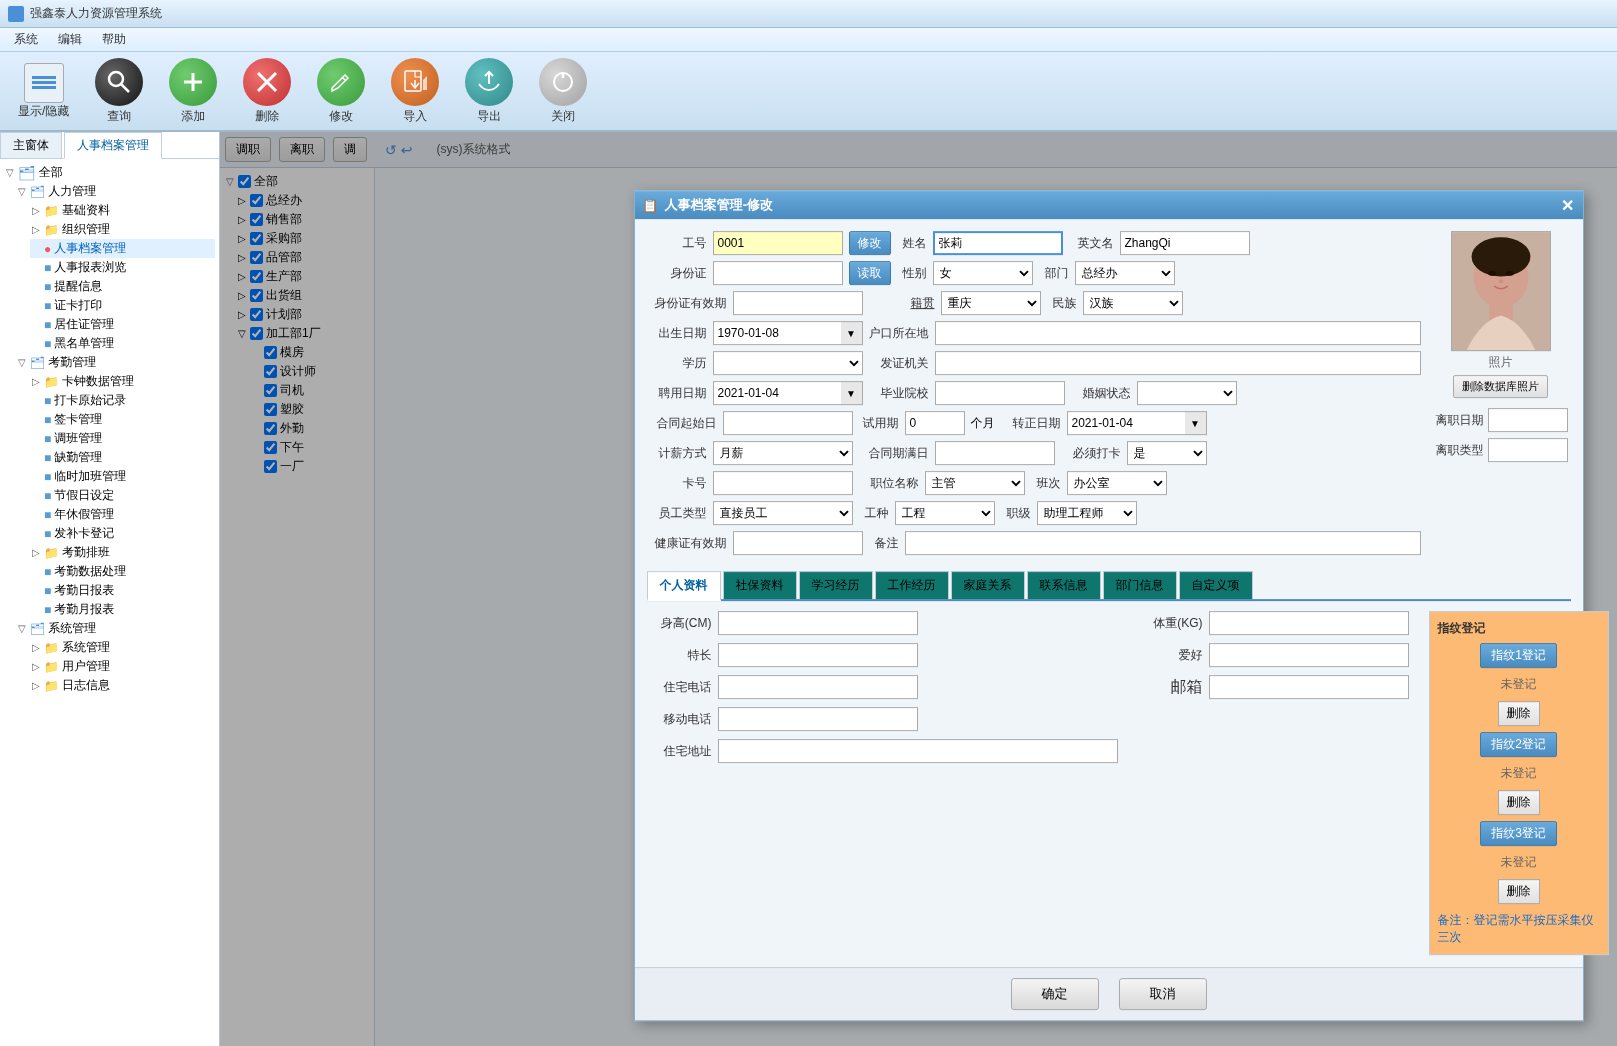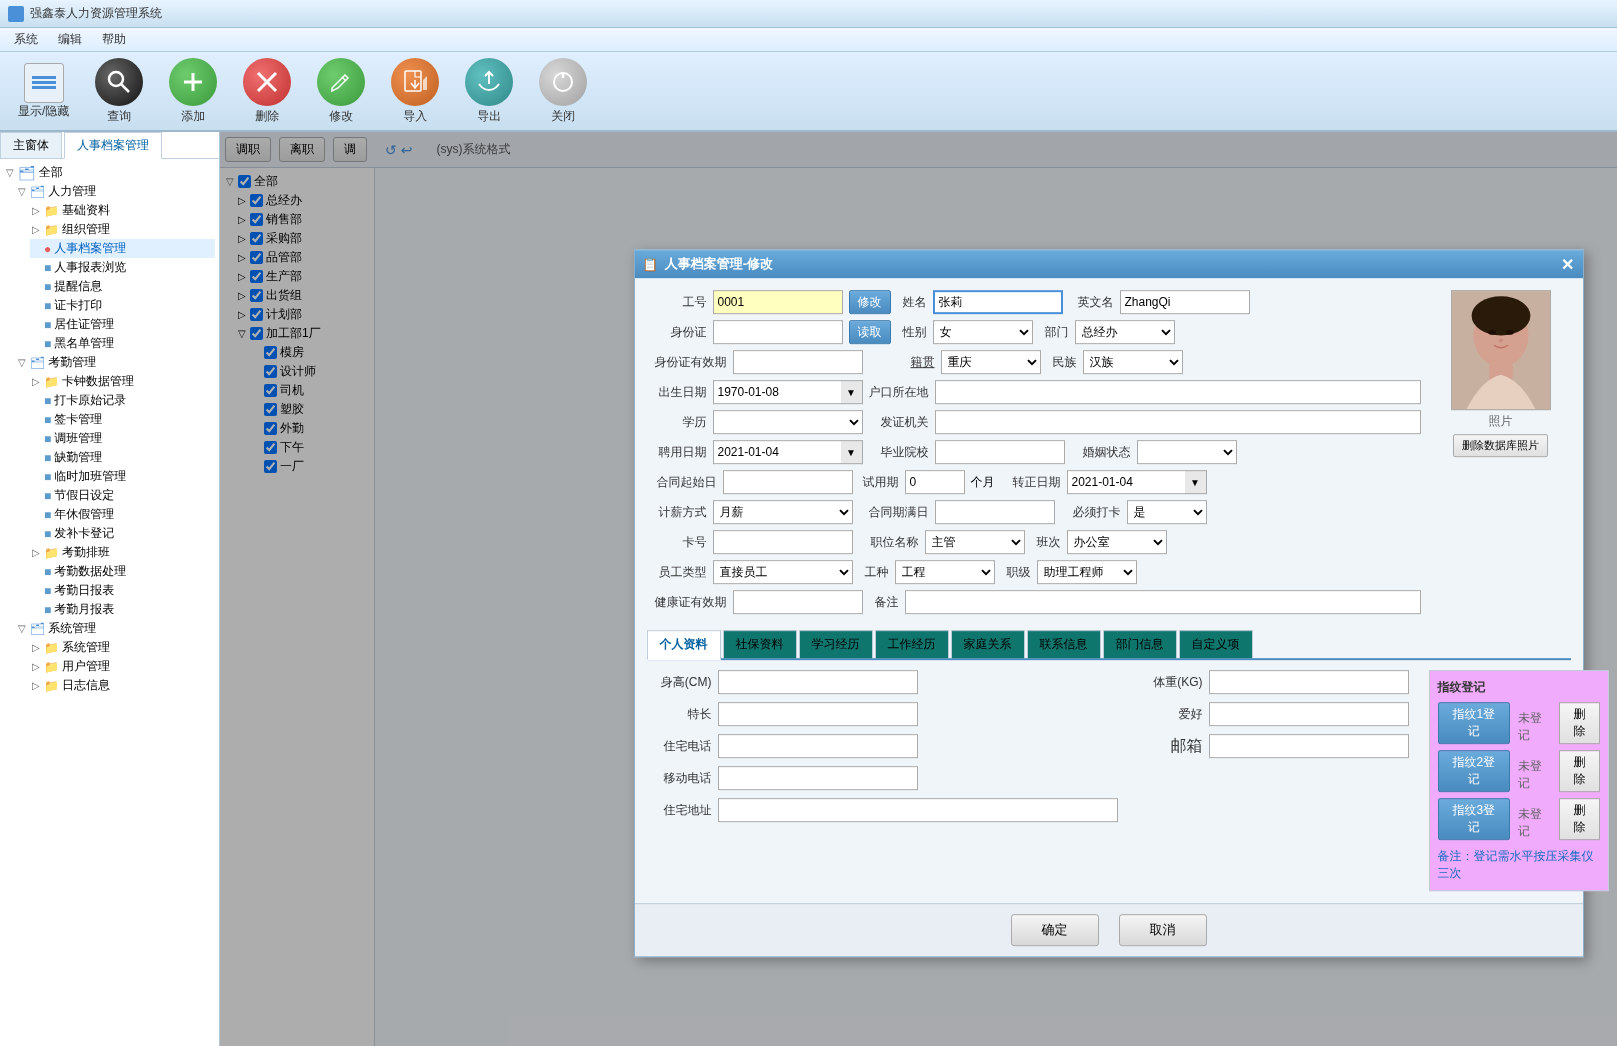--- a/index.html
+++ b/index.html
@@ -52,23 +52,23 @@
     
     
     .departure-fields { display: flex; flex-direction: column; gap: 6px; margin-top: 10px; }
     
     
     .form-tabs { display: flex; border-bottom: 2px solid #4a8bc0; margin-bottom: 10px; }
     .form-tab { padding: 5px 12px; font-size: 12px; cursor: pointer; border: 1px solid #c0ccd8; border-bottom: none; margin-right: 2px; background: #0f766e; }
     .form-tab.active { background: white; border-bottom: 2px solid white; margin-bottom: -2px; color: #0060a0; font-weight: bold; }
     
     
-    .fingerprint-section { border: 1px solid #c0ccd8; padding: 8px; background: #f0abfc; }
+    .fingerprint-section { border: 1px solid #c0ccd8; padding: 8px; background: #fdba74; }
     .fingerprint-title { font-size: 12px; font-weight: bold; color: #333; margin-bottom: 6px; }
-    .fingerprint-row { display: flex; align-items: flex-end; gap: 8px; margin-bottom: 6px; }
+    .fingerprint-row { display: flex; align-items: center; gap: 8px; margin-bottom: 6px; flex-direction: column; }
     .fingerprint-btn { padding: 3px 10px; background: linear-gradient(to bottom, #6aabdc, #4a8bc0); color: white; border: 1px solid #3a7aac; cursor: pointer; font-size: 12px; border-radius: 2px; }
     .fingerprint-status { font-size: 12px; color: #666; }
     .fingerprint-delete { padding: 3px 8px; background: linear-gradient(to bottom, #f5f5f5, #e0e0e0); border: 1px solid #aaa; cursor: pointer; font-size: 12px; }
     .note-text { color: #1a6bc4; font-size: 12px; margin-top: 8px; }
     
     
     .modal-footer { display: flex; justify-content: center; gap: 20px; padding: 10px; border-top: 1px solid #c0ccd8; background: #e8eef4; }
     .footer-btn { padding: 6px 30px; background: linear-gradient(to bottom, #f5f5f5, #d8d8d8); border: 1px solid #aaa; cursor: pointer; font-size: 13px; border-radius: 3px; }
     
     
@@ -641,20 +641,30 @@
                       <ellipse cx="50" cy="50" rx="2" ry="2" fill="#c08070" opacity="0.6"></ellipse>
 
                       <rect x="38" y="75" width="24" height="15" fill="#d4a090"></rect>
                       <path d="M15 120 Q30 90 50 85 Q70 90 85 120 Z" fill="#e8d0c0"></path>
                     </svg>
                   </div>
                   <div class="photo-label">照片</div>
                   <button class="delete-photo-btn">删除数据库照片</button>
                 </div>
 
+                <div class="departure-fields" style="width:130px;margin-top:10px;">
+                  <div style="display:flex;align-items:center;gap:4px;">
+                    <span style="font-size:12px;color:#333;white-space:nowrap;">离职日期</span>
+                    <input class="form-input" style="width: 80px;" type="text">
+                  </div>
+                  <div style="display:flex;align-items:center;gap:4px;">
+                    <span style="font-size:12px;color:#333;white-space:nowrap;">离职类型</span>
+                    <input class="form-input" style="width: 80px;" type="text">
+                  </div>
+                </div>
               </div>
             </div>
 
             <div style="margin-top:10px;">
               <div class="form-tabs">
                 <div class="form-tab active">个人资料</div>
                 <div class="form-tab">社保资料</div>
                 <div class="form-tab">学习经历</div>
                 <div class="form-tab">工作经历</div>
                 <div class="form-tab">家庭关系</div>

